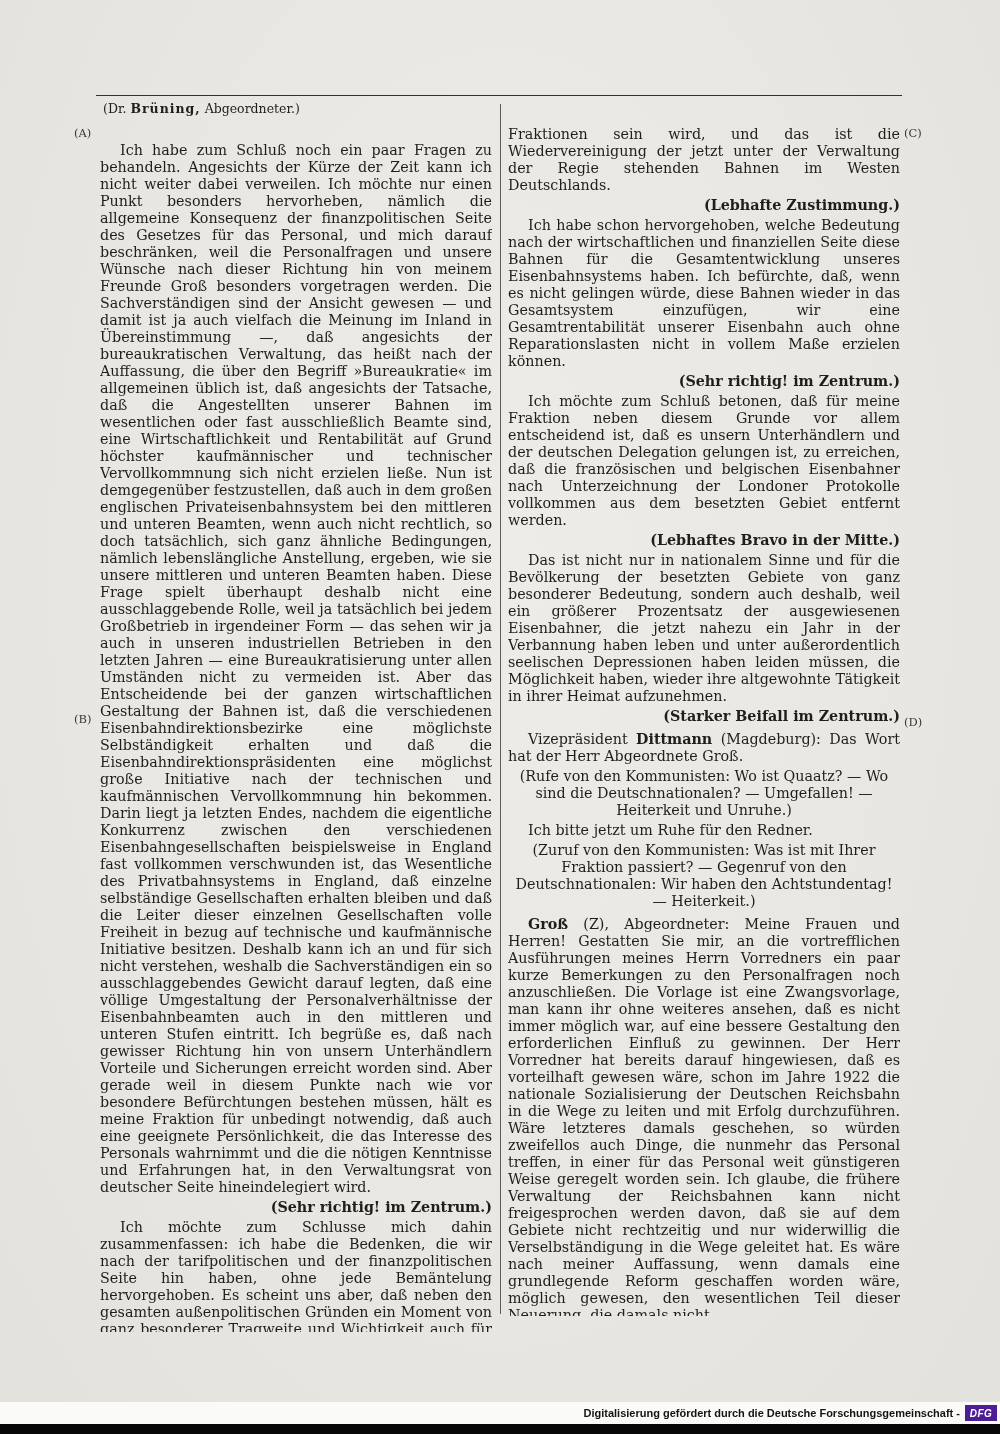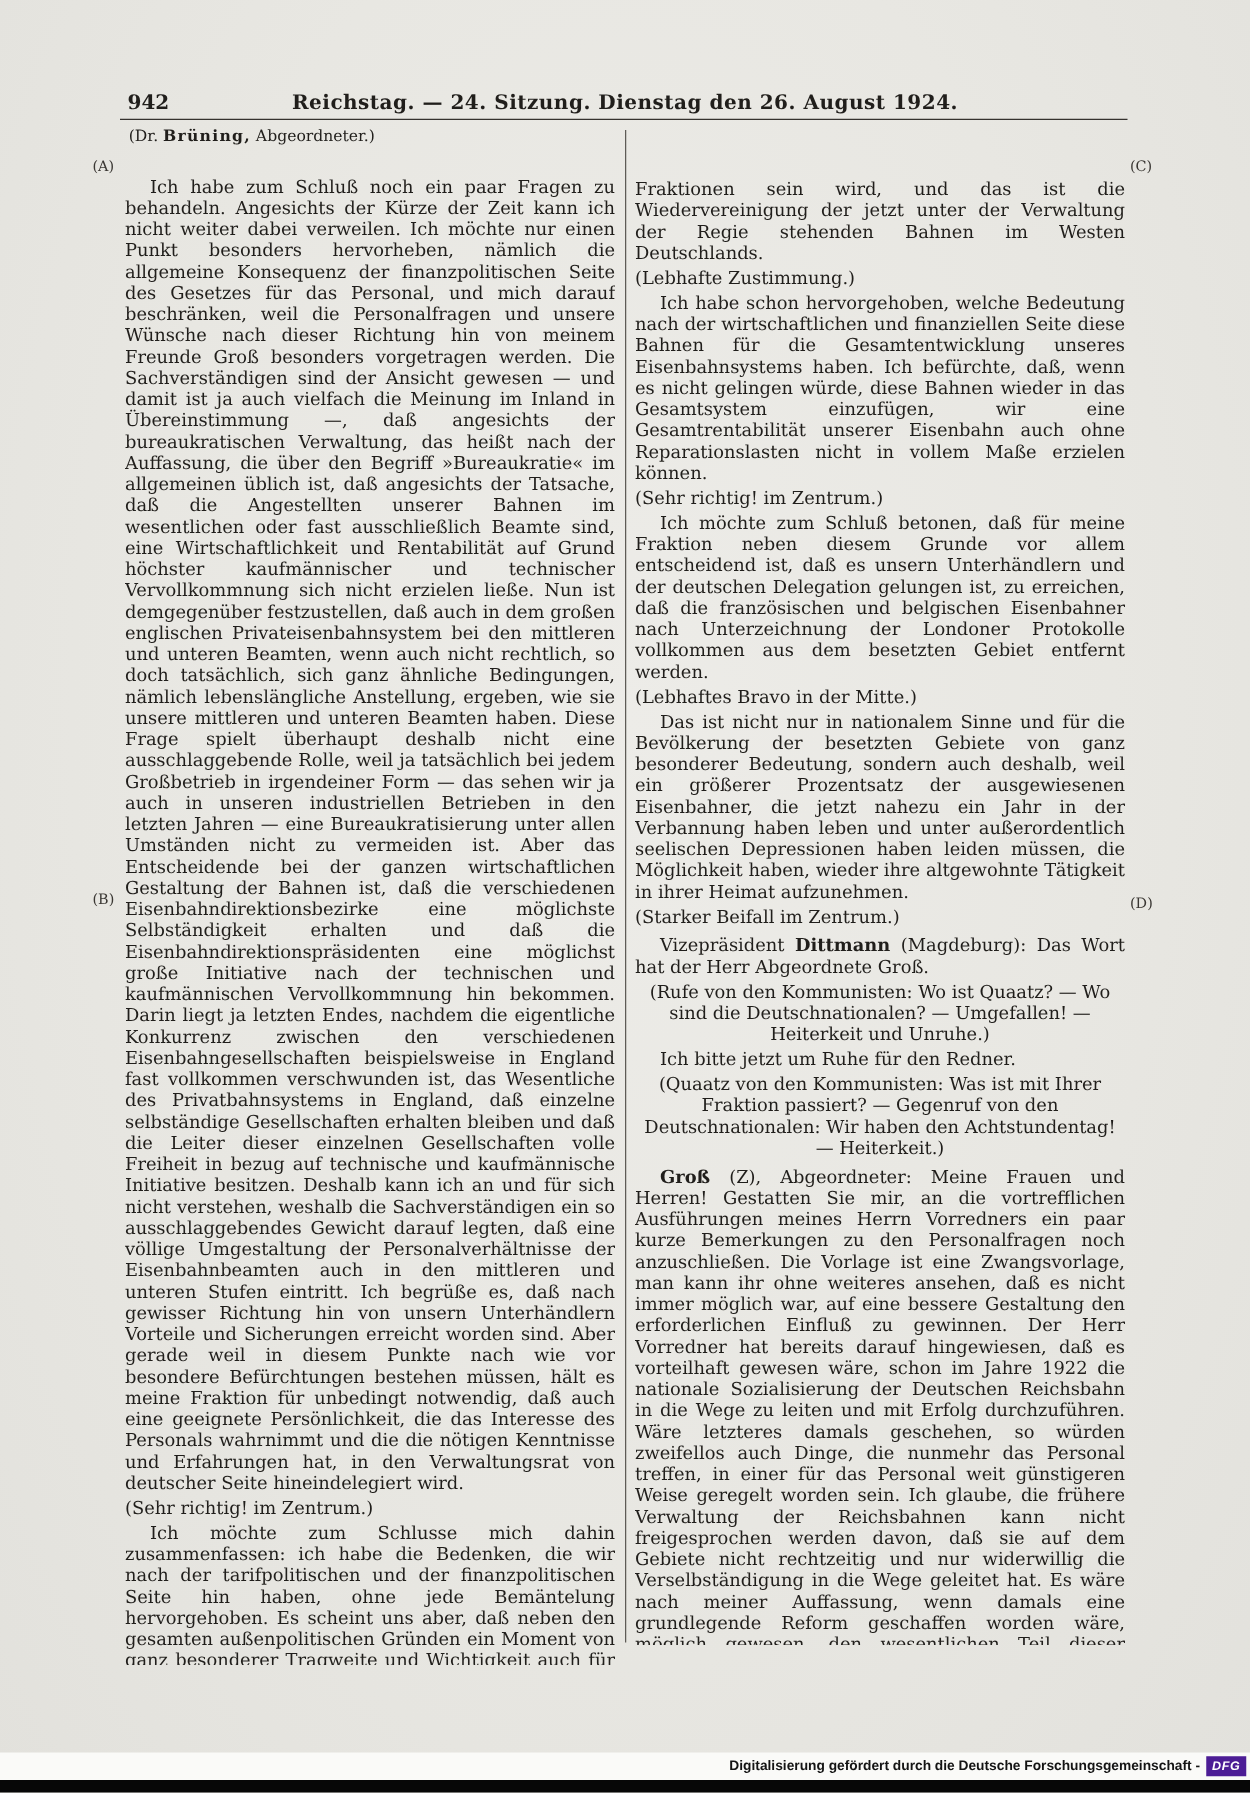--- a/index.html
+++ b/index.html
@@ -46,22 +46,22 @@
     text-align: justify; hyphens: auto; -webkit-hyphens: auto;
   }
   .col-left  { left: 100px; margin-top: 16px; }
   .col-right { left: 508px; }
   .column-divider {
     position: absolute; left: 500px; top: 104px; height: 1210px;
     border-left: 1px solid #5e5b56;
   }
   p { margin: 0; }
   p.body     { text-indent: 20px; }
-  p.noindent { text-indent: 0; margin-top: 18px; }
-  p.center   { text-align: left; text-indent: 0; margin: 3px 0; }
+  p.noindent { text-indent: 0; }
+  p.center   { text-align: right; text-indent: 0; margin: 3px 0; font-weight: bold; }
   p.blockcenter { text-align: center; text-indent: 0; margin: 3px 0; }
   p.speaker  { text-indent: 20px; margin-top: 6px; }
   .bold { font-weight: bold; }
   
   .footer-strip {
     position: absolute; left: 0; right: 0; bottom: 10px; height: 22px;
     background: #fafaf8;
     display: flex; align-items: center; justify-content: flex-end;
     gap: 5px; padding-right: 3px; box-sizing: border-box; padding-left: 48px;
   }
@@ -79,24 +79,20 @@
   .bottom-bar {
     position: absolute; left: 0; right: 0; bottom: 0; height: 10px;
     background: #070707;
   }
 </style>
 </head>
 <body>
 
 <div class="page">
 
-  <div class="header">
-    <span class="page-number">942</span>
-    <span class="header-title">Reichstag. — 24. Sitzung. Dienstag den 26. August 1924.</span>
-  </div>
   <div class="header-rule"></div>
 
   <div class="speaker-note"><span>(Dr. </span><span class="speaker-name">Brüning,</span><span> Abgeordneter.)</span></div>
 
   <span class="margin-mark mark-a">(A)</span>
   <span class="margin-mark mark-b">(B)</span>
   <span class="margin-mark mark-c">(C)</span>
   <span class="margin-mark mark-d">(D)</span>
 
   <div class="col col-left">
@@ -110,21 +106,21 @@
       <p class="center"><span>(Lebhafte Zustimmung.)</span></p>
       <p class="body"><span>Ich habe schon hervorgehoben, welche Bedeutung nach der wirtschaftlichen und finanziellen Seite diese Bahnen für die Gesamtentwicklung unseres Eisenbahnsystems haben. Ich befürchte, daß, wenn es nicht gelingen würde, diese Bahnen wieder in das Gesamtsystem einzufügen, wir eine Gesamtrentabilität unserer Eisenbahn auch ohne Reparationslasten nicht in vollem Maße erzielen können.</span></p>
       <p class="center"><span>(Sehr richtig! im Zentrum.)</span></p>
       <p class="body"><span>Ich möchte zum Schluß betonen, daß für meine Fraktion neben diesem Grunde vor allem entscheidend ist, daß es unsern Unterhändlern und der deutschen Delegation gelungen ist, zu erreichen, daß die französischen und belgischen Eisenbahner nach Unterzeichnung der Londoner Protokolle vollkommen aus dem besetzten Gebiet entfernt werden.</span></p>
       <p class="center"><span>(Lebhaftes Bravo in der Mitte.)</span></p>
       <p class="body"><span>Das ist nicht nur in nationalem Sinne und für die Bevölkerung der besetzten Gebiete von ganz besonderer Bedeutung, sondern auch deshalb, weil ein größerer Prozentsatz der ausgewiesenen Eisenbahner, die jetzt nahezu ein Jahr in der Verbannung haben leben und unter außerordentlich seelischen Depressionen haben leiden müssen, die Möglichkeit haben, wieder ihre altgewohnte Tätigkeit in ihrer Heimat aufzunehmen.</span></p>
       <p class="center"><span>(Starker Beifall im Zentrum.)</span></p>
       <p class="speaker"><span>Vizepräsident </span><span class="bold">Dittmann</span><span> (Magdeburg): Das Wort hat der Herr Abgeordnete Groß.</span></p>
       <p class="blockcenter"><span>(Rufe von den Kommunisten: Wo ist Quaatz? — Wo sind die Deutschnationalen? — Umgefallen! — Heiterkeit und Unruhe.)</span></p>
       <p class="body"><span>Ich bitte jetzt um Ruhe für den Redner.</span></p>
-      <p class="blockcenter"><span>(Quaatz von den Kommunisten: Was ist mit Ihrer Fraktion passiert? — Gegenruf von den Deutschnationalen: Wir haben den Achtstundentag! — Heiterkeit.)</span></p>
+      <p class="blockcenter"><span>(Zuruf von den Kommunisten: Was ist mit Ihrer Fraktion passiert? — Gegenruf von den Deutschnationalen: Wir haben den Achtstundentag! — Heiterkeit.)</span></p>
       <p class="speaker"><span class="bold">Groß</span><span> (Z), Abgeordneter: Meine Frauen und Herren! Gestatten Sie mir, an die vortrefflichen Ausführungen meines Herrn Vorredners ein paar kurze Bemerkungen zu den Personalfragen noch anzuschließen. Die Vorlage ist eine Zwangsvorlage, man kann ihr ohne weiteres ansehen, daß es nicht immer möglich war, auf eine bessere Gestaltung den erforderlichen Einfluß zu gewinnen. Der Herr Vorredner hat bereits darauf hingewiesen, daß es vorteilhaft gewesen wäre, schon im Jahre 1922 die nationale Sozialisierung der Deutschen Reichsbahn in die Wege zu leiten und mit Erfolg durchzuführen. Wäre letzteres damals geschehen, so würden zweifellos auch Dinge, die nunmehr das Personal treffen, in einer für das Personal weit günstigeren Weise geregelt worden sein. Ich glaube, die frühere Verwaltung der Reichsbahnen kann nicht freigesprochen werden davon, daß sie auf dem Gebiete nicht rechtzeitig und nur widerwillig die Verselbständigung in die Wege geleitet hat. Es wäre nach meiner Auffassung, wenn damals eine grundlegende Reform geschaffen worden wäre, möglich gewesen, den wesentlichen Teil dieser Neuerung, die damals nicht</span></p>
     </div>
 
   <div class="footer-strip">
     <span class="footer-credit">Digitalisierung gefördert durch die Deutsche Forschungsgemeinschaft -</span>
     <span class="dfg-logo">
         <span>DFG</span>
       </span>
   </div>
   <div class="bottom-bar"></div>

